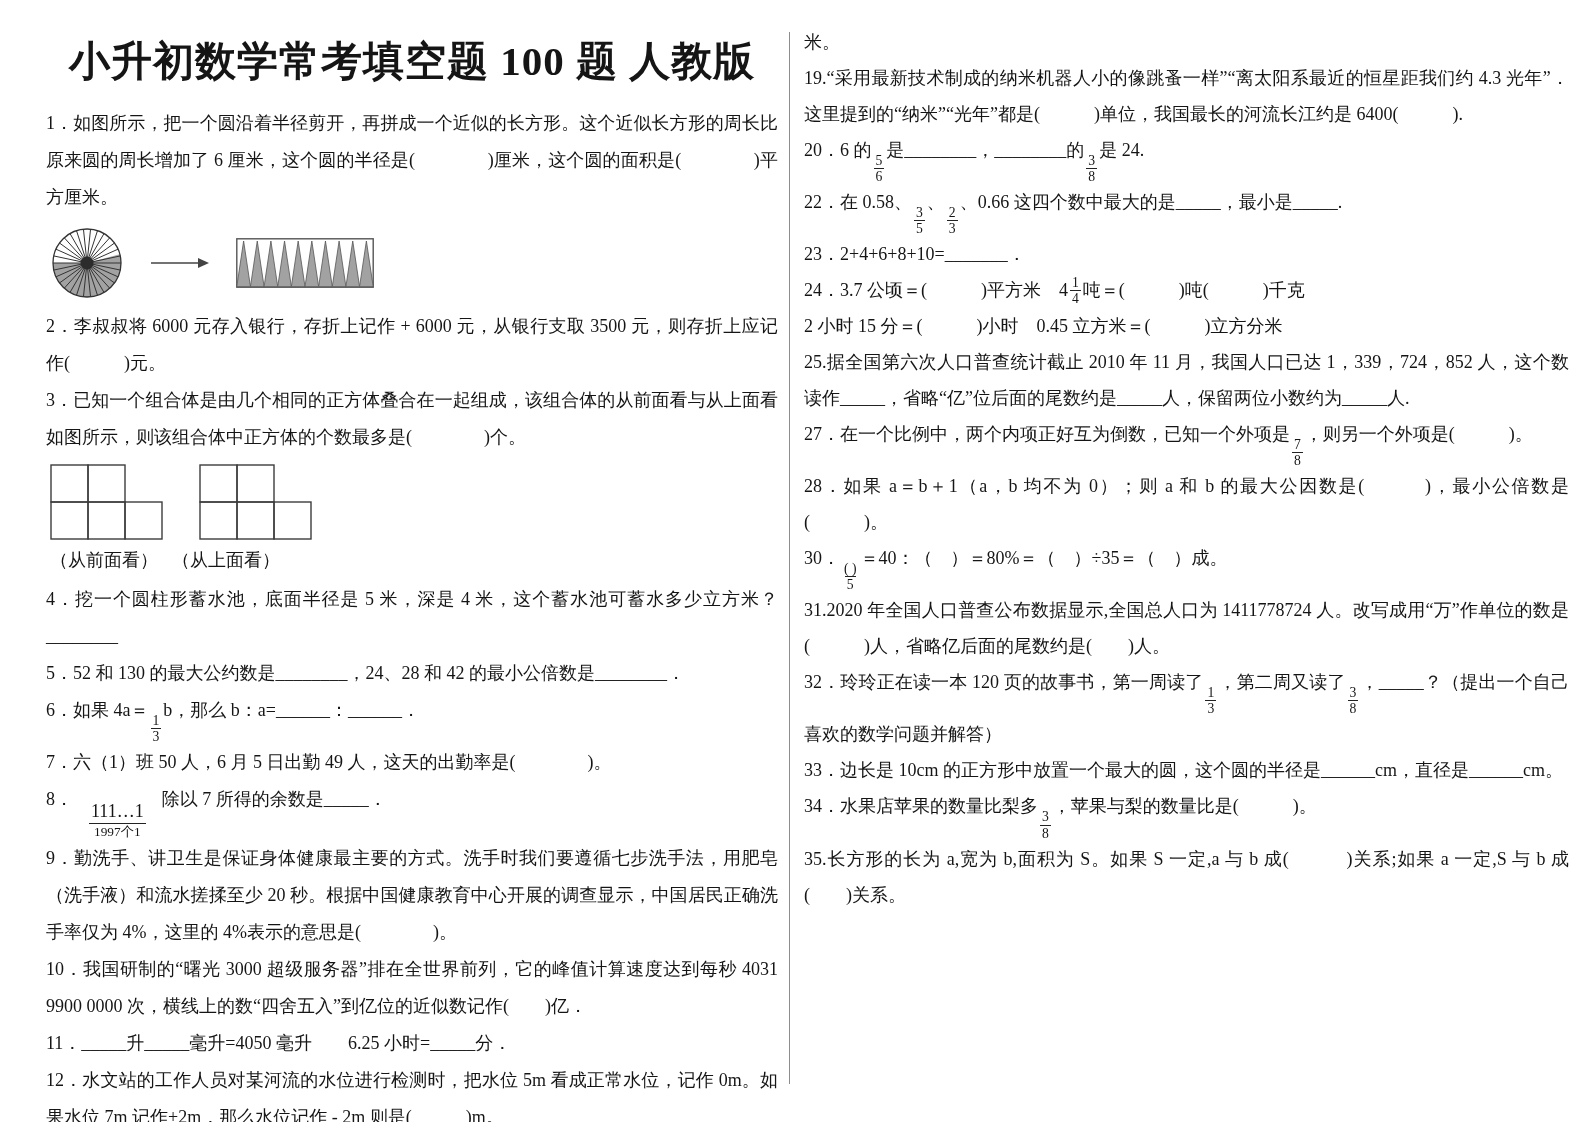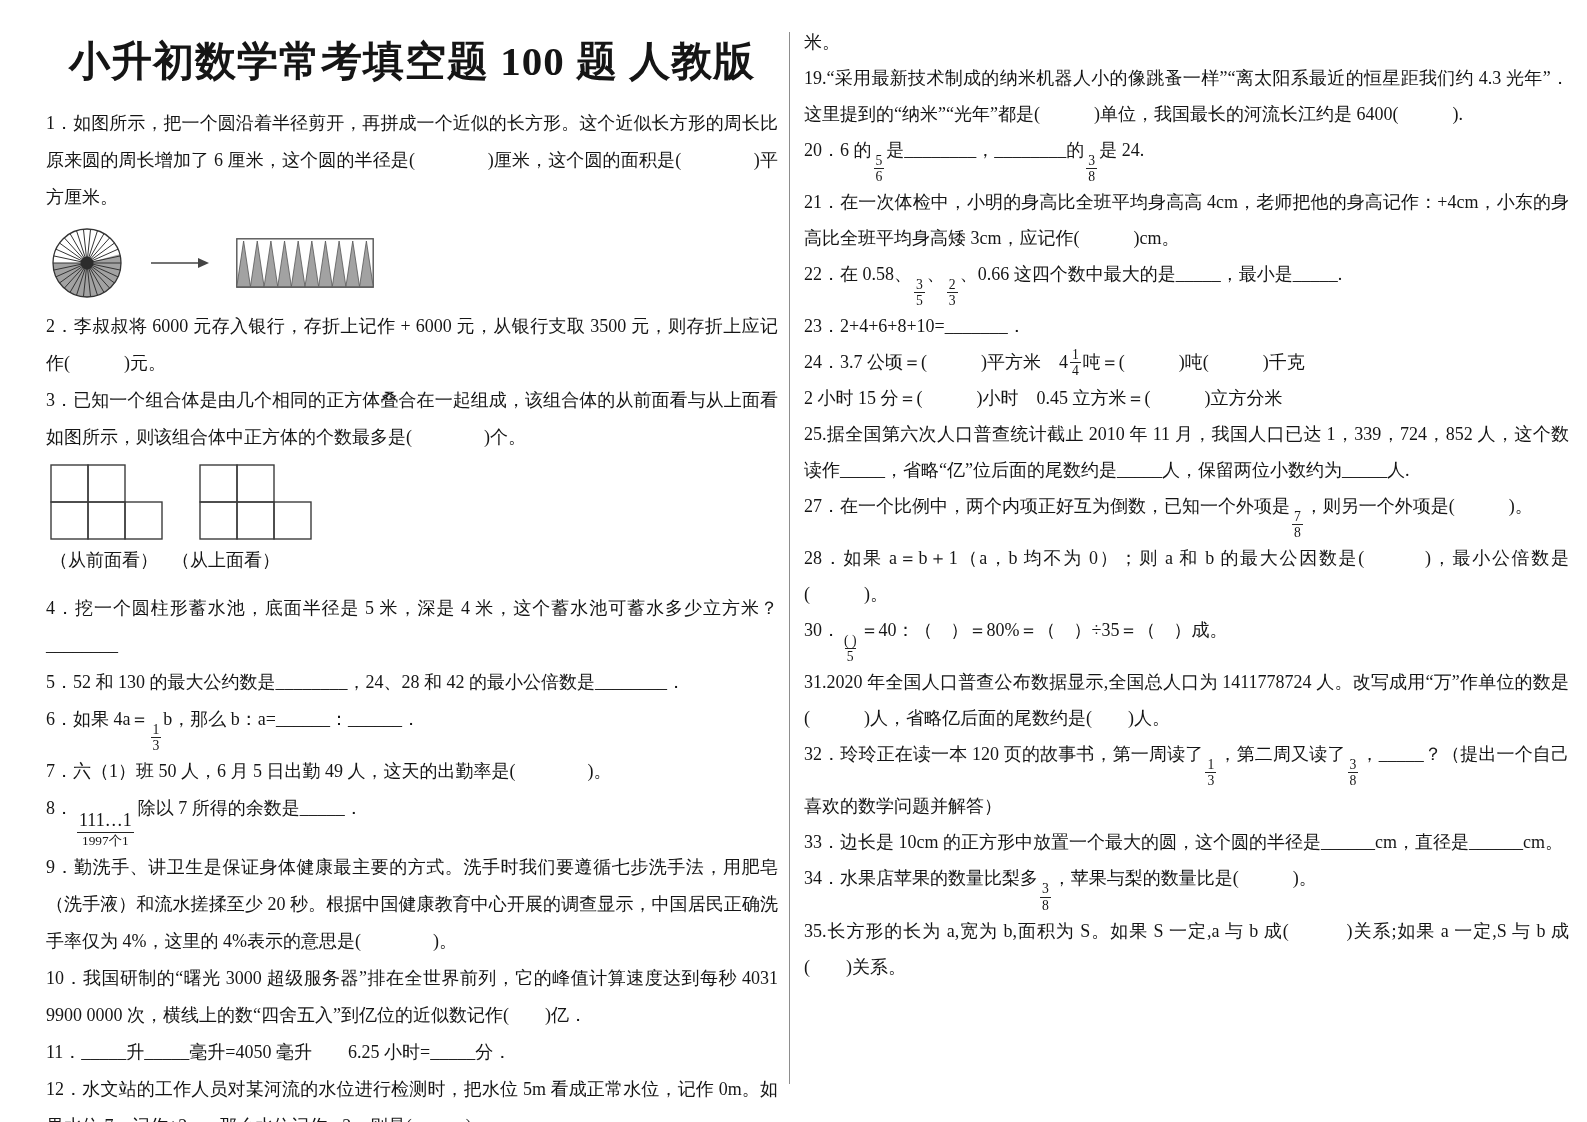--- a/index.html
+++ b/index.html
@@ -11,26 +11,26 @@
   .divider{flex:0 0 1px;background:#8d8d8d;margin-left:11px;margin-top:8px;height:1052px;}
   h1.title{font-size:41px;font-weight:bold;text-align:center;letter-spacing:1px;margin:10px 0 16px 0;white-space:nowrap;}
   p.question{font-size:18px;line-height:37px;text-align:justify;}
   .col-right p.question{line-height:36px;}
   
   .frac{display:inline-flex;flex-direction:column;align-items:center;vertical-align:-9px;line-height:1.1;font-size:0.76em;margin:0 2px;}
   .frac .fr-n{padding:0 2px;}
   .frac .fr-d{border-top:1.5px solid #222;padding:0 2px;}
   .mixed{display:inline-flex;align-items:center;}
   
-  .ubrace{display:inline-flex;flex-direction:column;align-items:center;vertical-align:-12px;line-height:1.2;margin:0 4px;}
+  .ubrace{display:inline-flex;flex-direction:column;align-items:center;vertical-align:-12px;line-height:1.2;margin:0 16px;}
   .ubrace .ub-top{border-bottom:1.5px solid #222;padding:0 2px;}
   .ubrace .ub-bot{font-size:0.74em;}
   
   .fig-row{display:flex;align-items:center;gap:26px;margin:10px 0 8px 4px;}
-  .fig-block{margin:8px 0 14px 4px;}
+  .fig-block{margin:8px 0 5px 4px;}
   .fig-views{display:flex;gap:36px;align-items:flex-start;}
   .fig-labels{display:flex;gap:14px;font-size:18px;line-height:32px;margin-top:4px;}
 </style>
 </head>
 <body>
 
 <div class="page">
   <div class="col-left">
     <h1 class="title">小升初数学常考填空题 100 题 人教版</h1>
     <div>
@@ -124,21 +124,20 @@
     <div>
         <p class="question">米。</p>
         <p class="question">19.“采用最新技术制成的纳米机器人小的像跳蚤一样”“离太阳系最近的恒星距我们约 4.3 光年”．这里提到的“纳米”“光年”都是(　　　)单位，我国最长的河流长江约是 6400(　　　).</p>
         <p class="question">20．6 的<span class="frac">
             <span class="fr-n">5</span>
             <span class="fr-d">6</span>
           </span>是________，________的<span class="frac">
             <span class="fr-n">3</span>
             <span class="fr-d">8</span>
           </span>是 24.</p>
-        <p class="question">21．在一次体检中，小明的身高比全班平均身高高 4cm，老师把他的身高记作：+4cm，小东的身高比全班平均身高矮 3cm，应记作(　　　)cm。</p>
         <p class="question">22．在 0.58、<span class="frac">
             <span class="fr-n">3</span>
             <span class="fr-d">5</span>
           </span>、<span class="frac">
             <span class="fr-n">2</span>
             <span class="fr-d">3</span>
           </span>、0.66 这四个数中最大的是_____，最小是_____.</p>
         <p class="question">23．2+4+6+8+10=_______．</p>
         <p class="question">24．3.7 公顷＝(　　　)平方米　<span class="mixed">4<span class="frac">
               <span class="fr-n">1</span>

